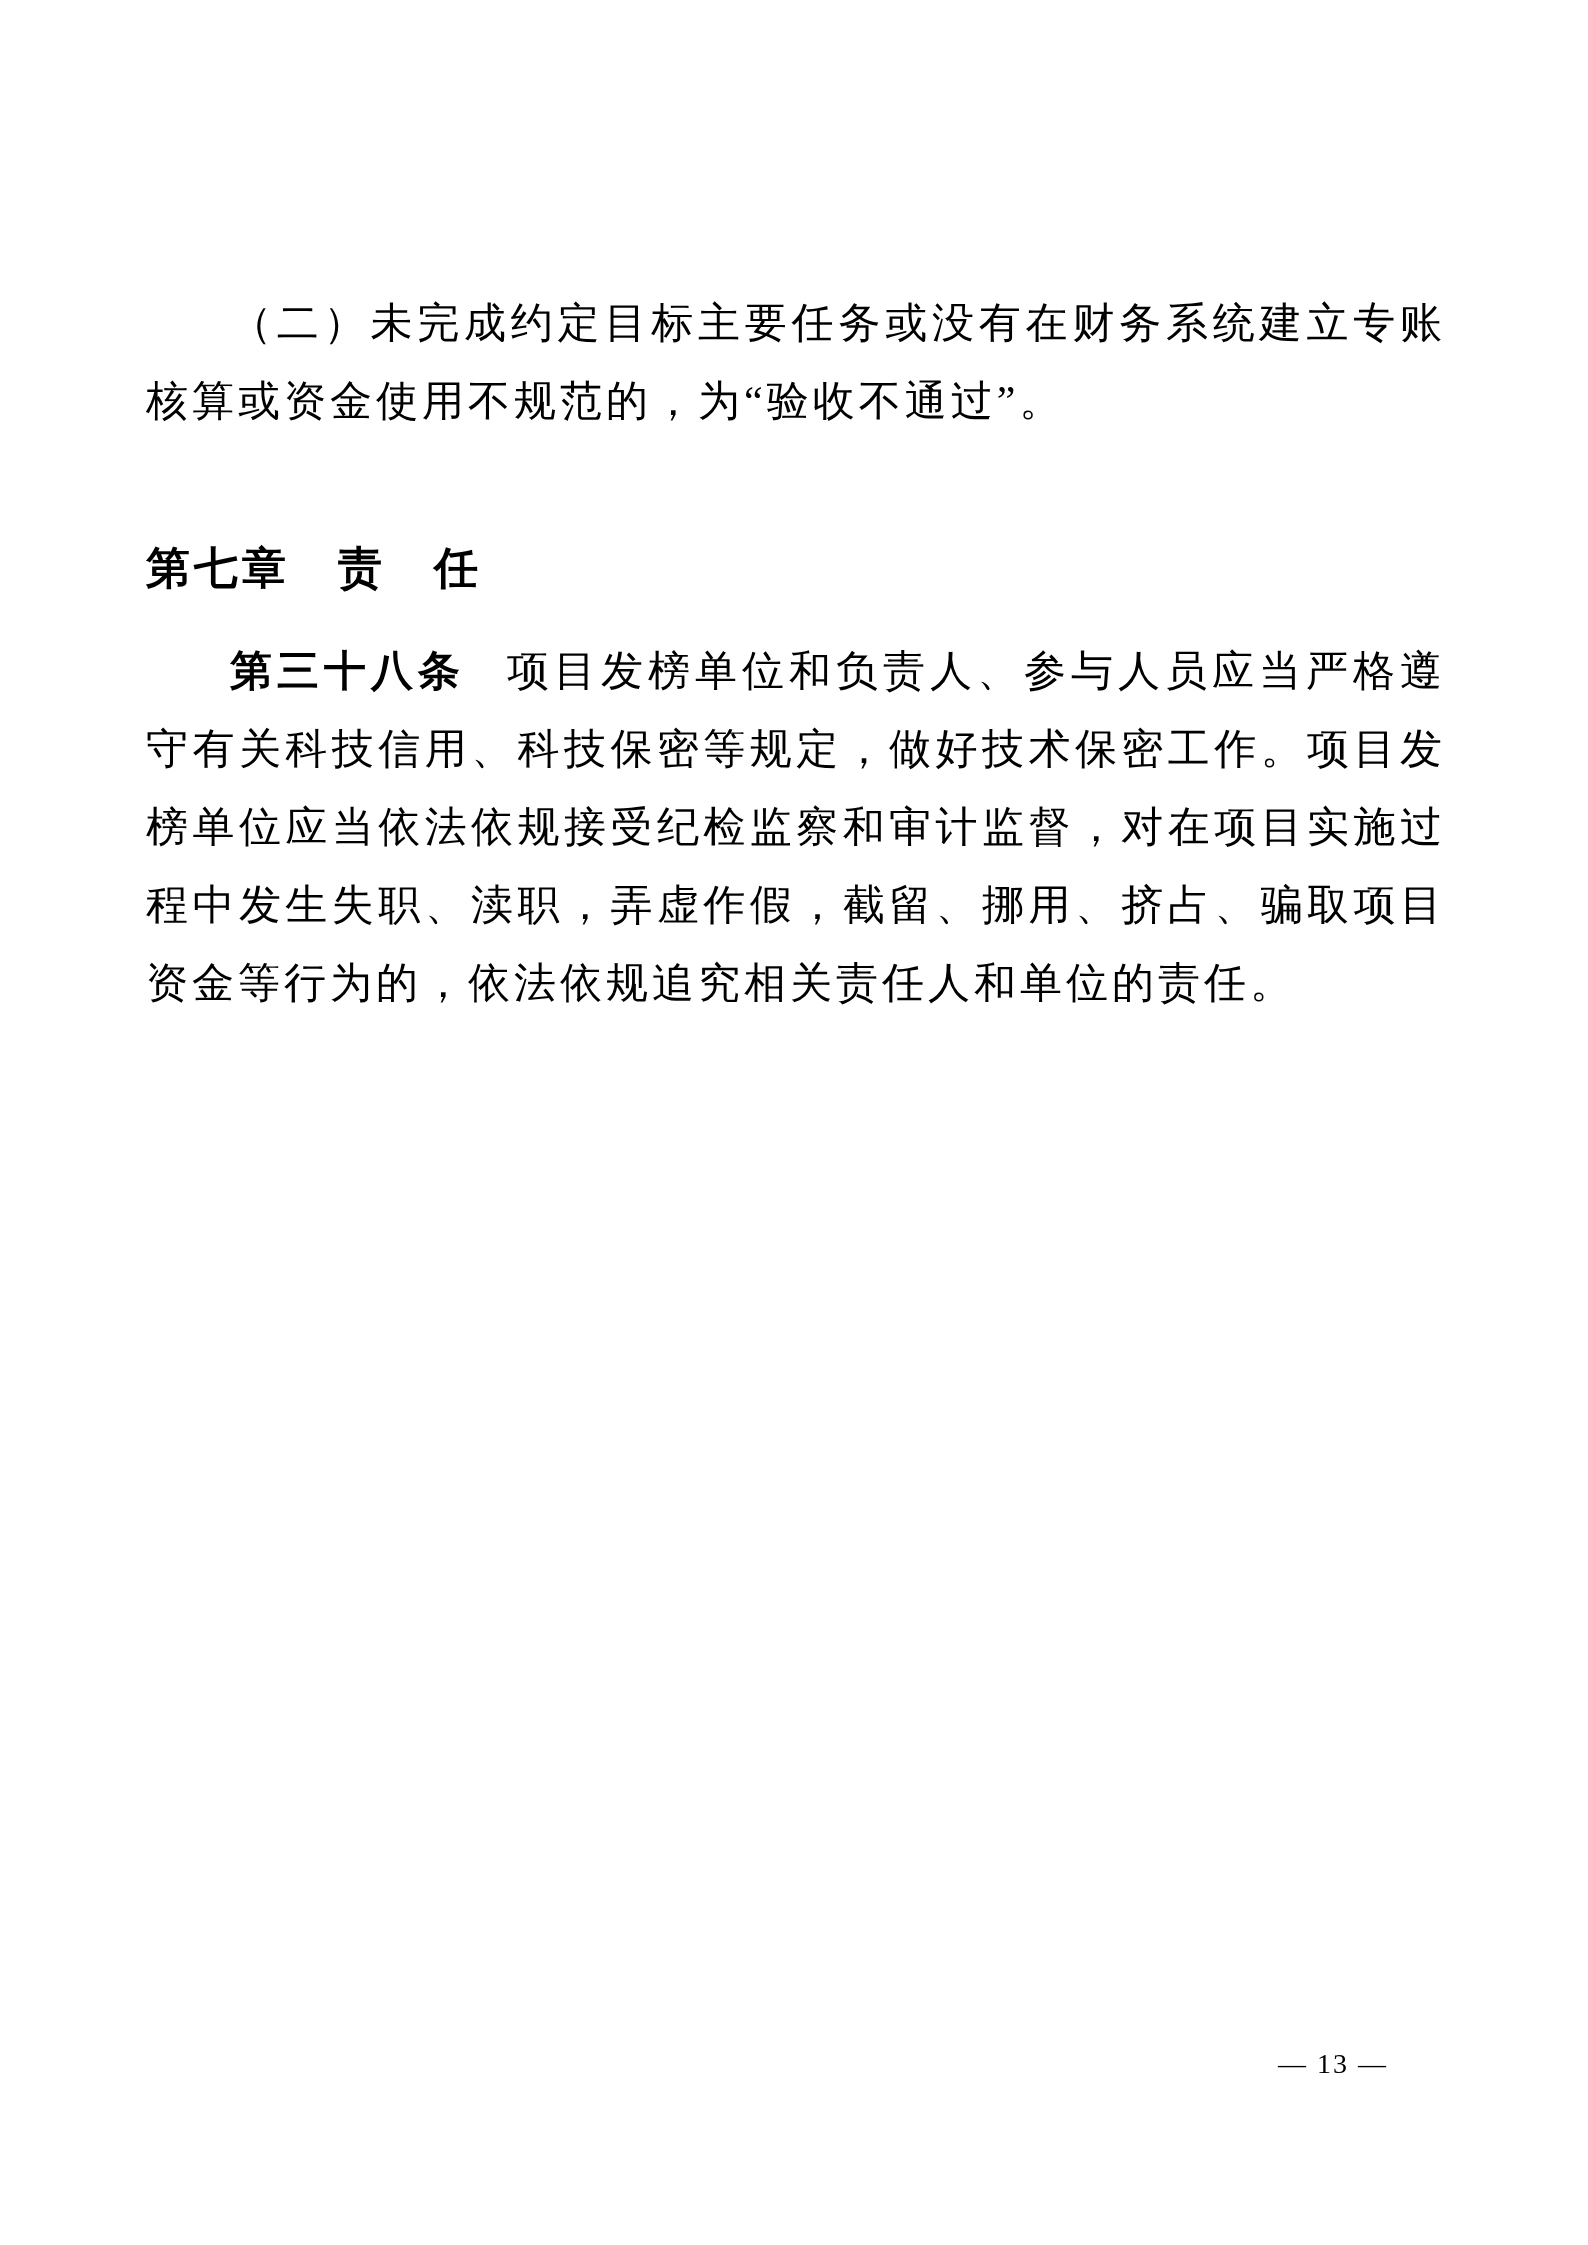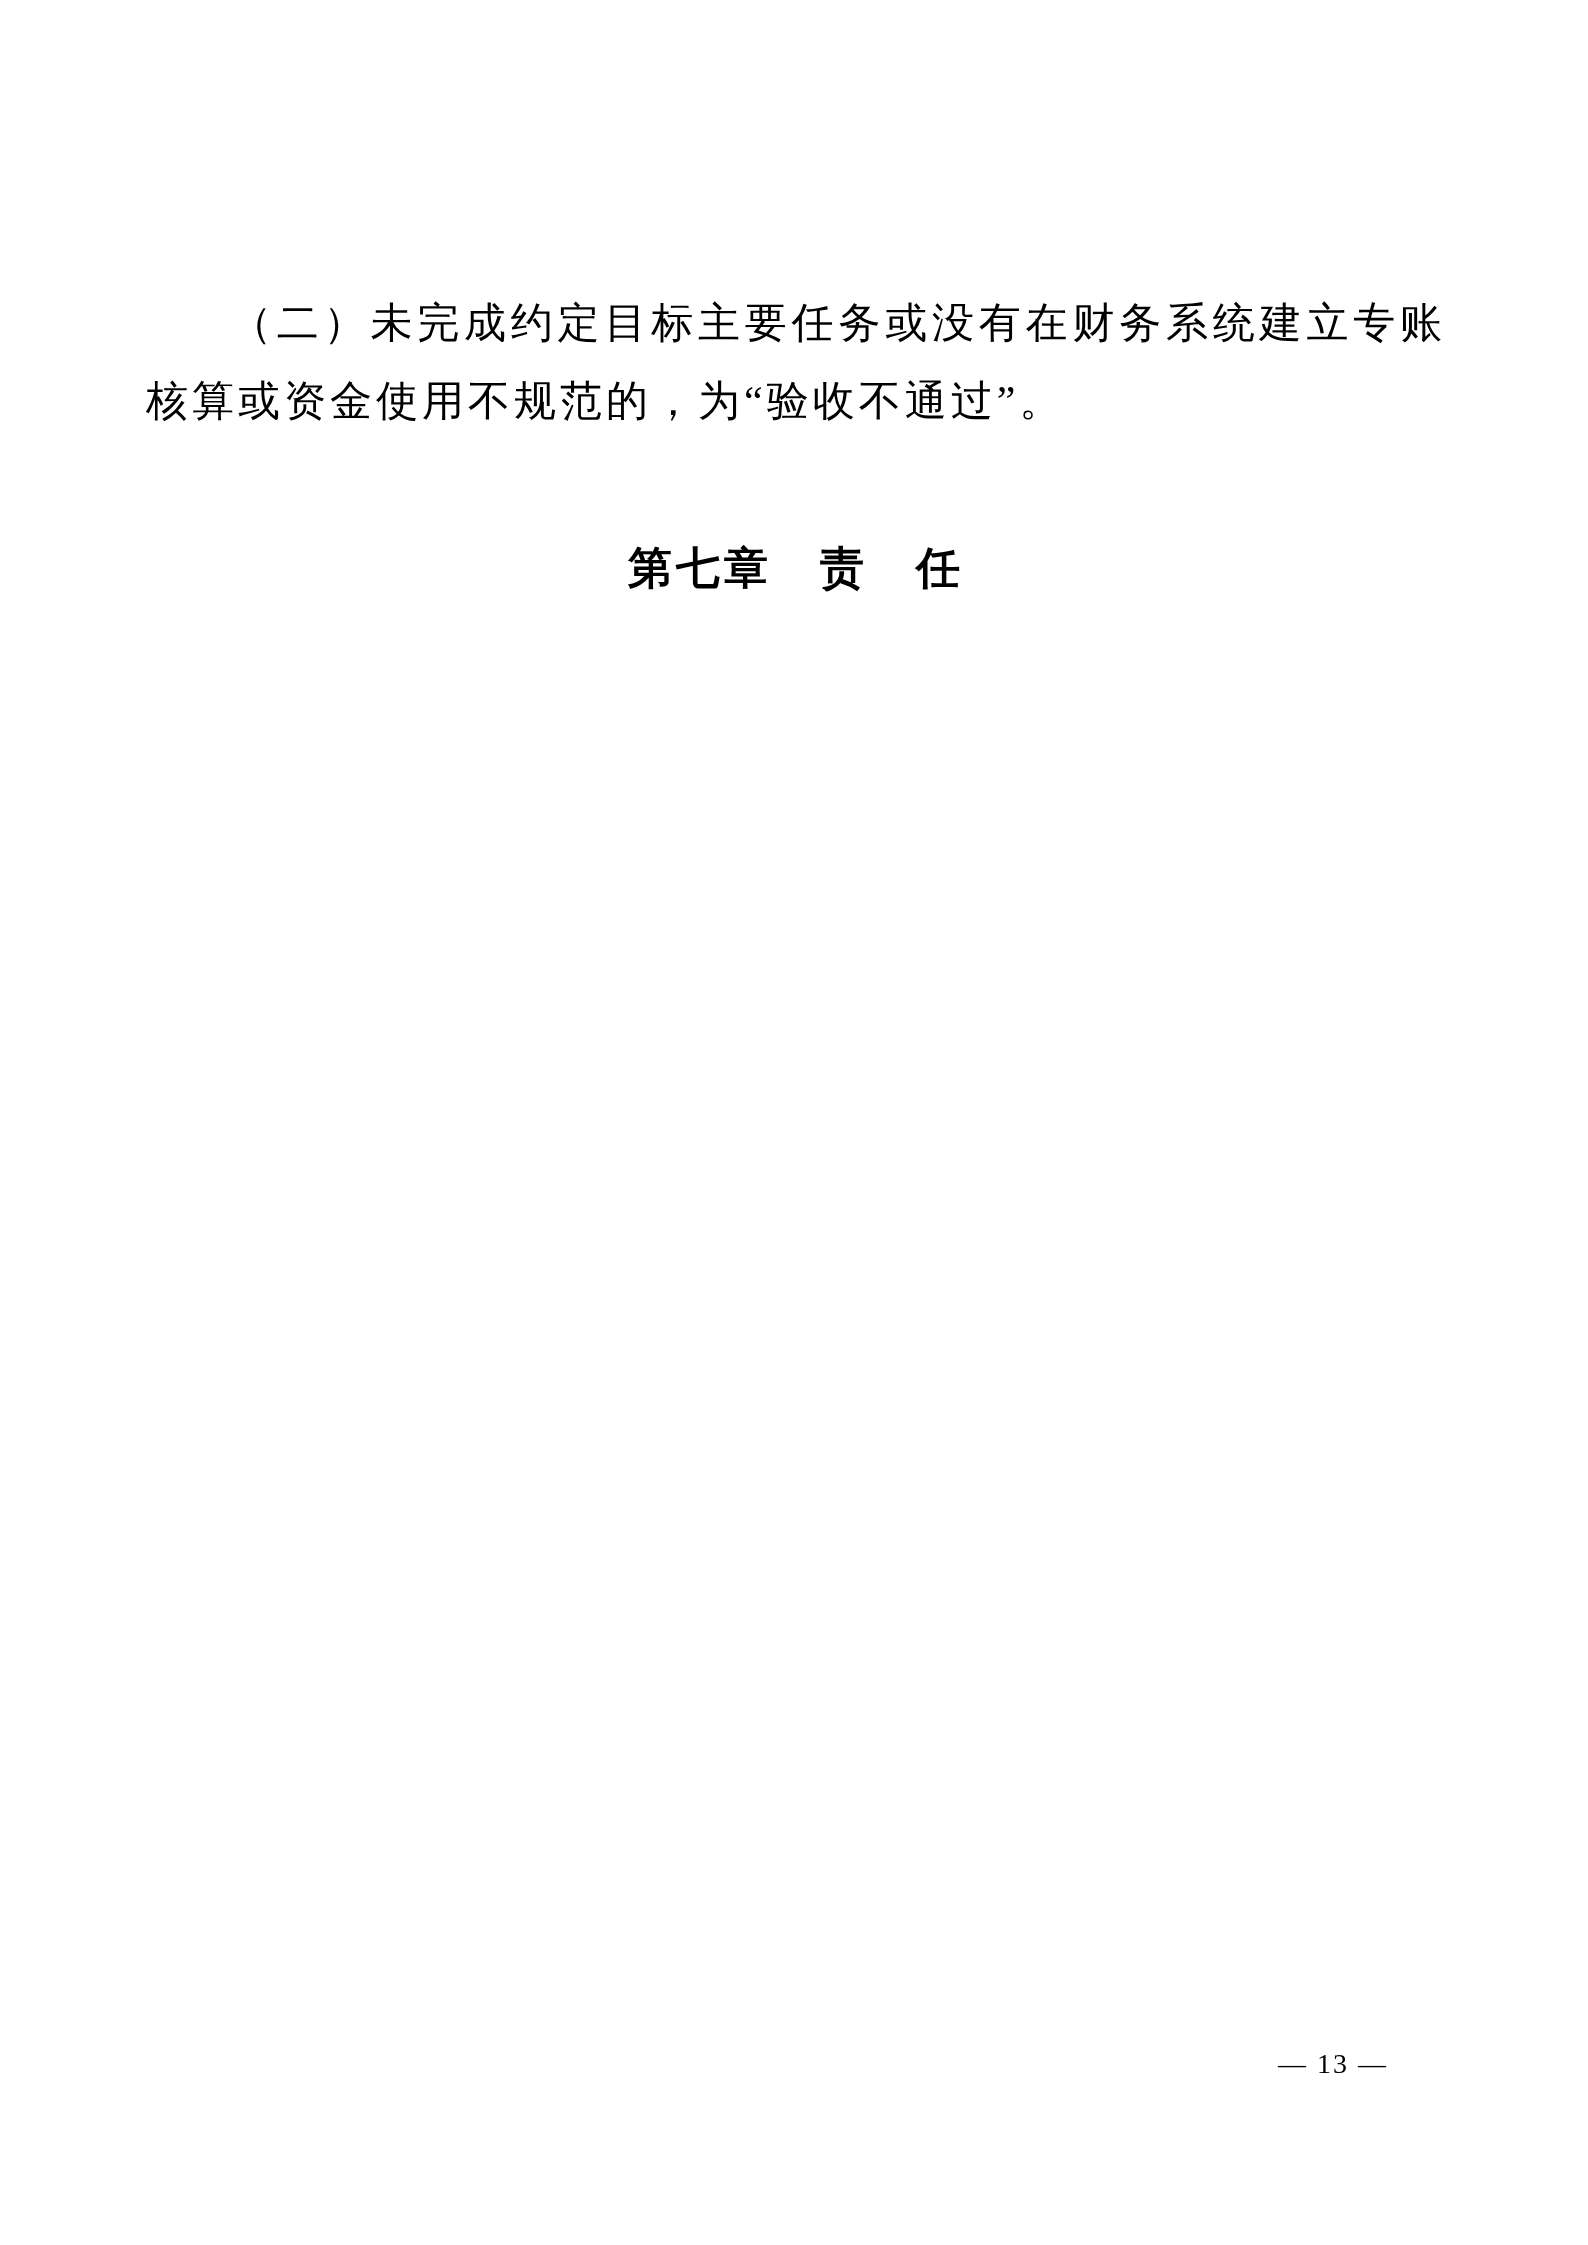--- a/index.html
+++ b/index.html
@@ -33,21 +33,21 @@
     text-indent: 2em;
   }
   .article-label {
     font-weight: bold;
     margin-right: 1em;
   }
   .chapter-heading {
     font-weight: bold;
     font-size: 44px;
     line-height: 78px;
-    text-align: center;
+    text-align: left;
     text-indent: 0;
     letter-spacing: 4px;
     margin: 90px 0 24px 0;
   }
   .page-number {
     position: absolute;
     top: 2008px;
     right: 200px;
     font-size: 28px;
     letter-spacing: 2px;
@@ -60,18 +60,19 @@
 
 <div class="page">
   <div class="content">
 
     <p>（二）未完成约定目标主要任务或没有在财务系统建立专账核算或资金使用不规范的，为“验收不通过”。</p>
 
 
 
     <h2 class="chapter-heading">第七章　责　任</h2>
 
+    <p><span class="article-label">第三十八条</span><span>项目发榜单位和负责人、参与人员应当严格遵守有关科技信用、科技保密等规定，做好技术保密工作。项目发榜单位应当依法依规接受纪检监察和审计监督，对在项目实施过程中发生失职、渎职，弄虚作假，截留、挪用、挤占、骗取项目资金等行为的，依法依规追究相关责任人和单位的责任。</span></p>
 
 
   </div>
 
   <div class="page-number">— 13 —</div>
 </div>
 
 </body></html>

